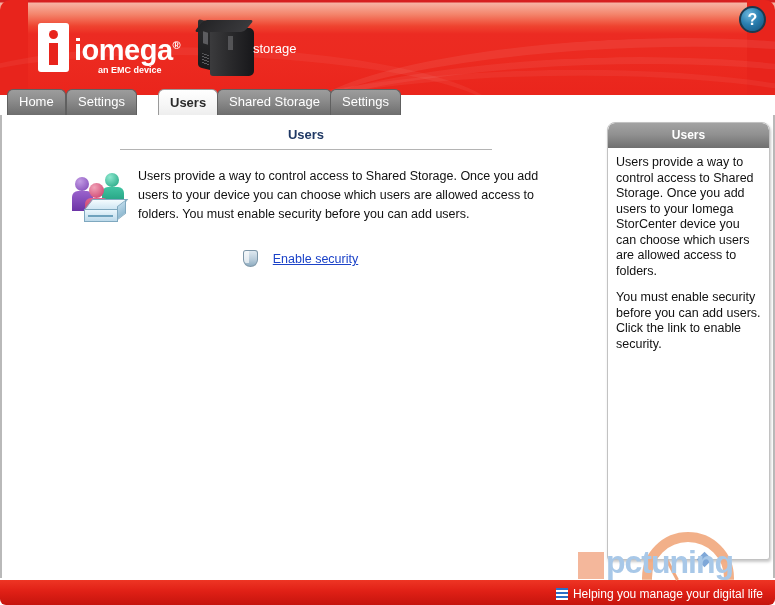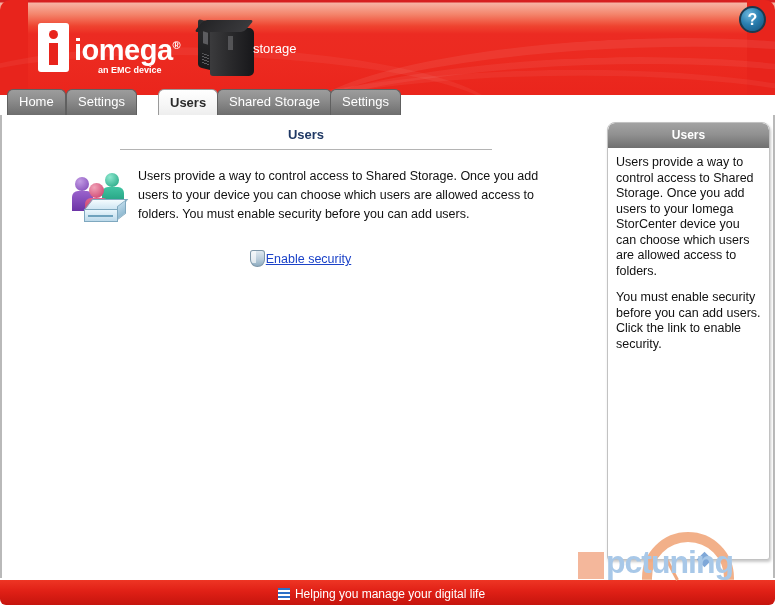--- a/index.html
+++ b/index.html
@@ -351,21 +351,21 @@
   
   #enable-row {
     position: absolute;
     left: 0; top: 133px;
     width: 597px;
     text-align: center;
   }
   #enable-inner {
     display: inline-block;
     position: relative;
-    padding-left: 16px;
+    padding-left: 30px;
     line-height: 20px;
   }
   #shield-icon {
     position: absolute;
     left: 0; top: 2px;
     width: 15px; height: 17px;
   }
   #shield-icon .sh {
     position: absolute;
     left: 0; top: 0;
@@ -433,21 +433,21 @@
     height: 25px;
     background: linear-gradient(to bottom, #ee3524 0%, #e02016 45%, #c5140d 100%);
     border-radius: 0 0 6px 6px;
     overflow: hidden;
   }
   #footer-inner {
     position: absolute;
     left: 0; top: 0;
     width: 763px;
     height: 25px;
-    text-align: center;
+    text-align: right;
     line-height: 25px;
   }
   #footer-mark {
     display: inline-block;
     position: relative;
     top: 2px;
     width: 12px; height: 12px;
     margin-right: 5px;
     background:
       linear-gradient(to bottom,

